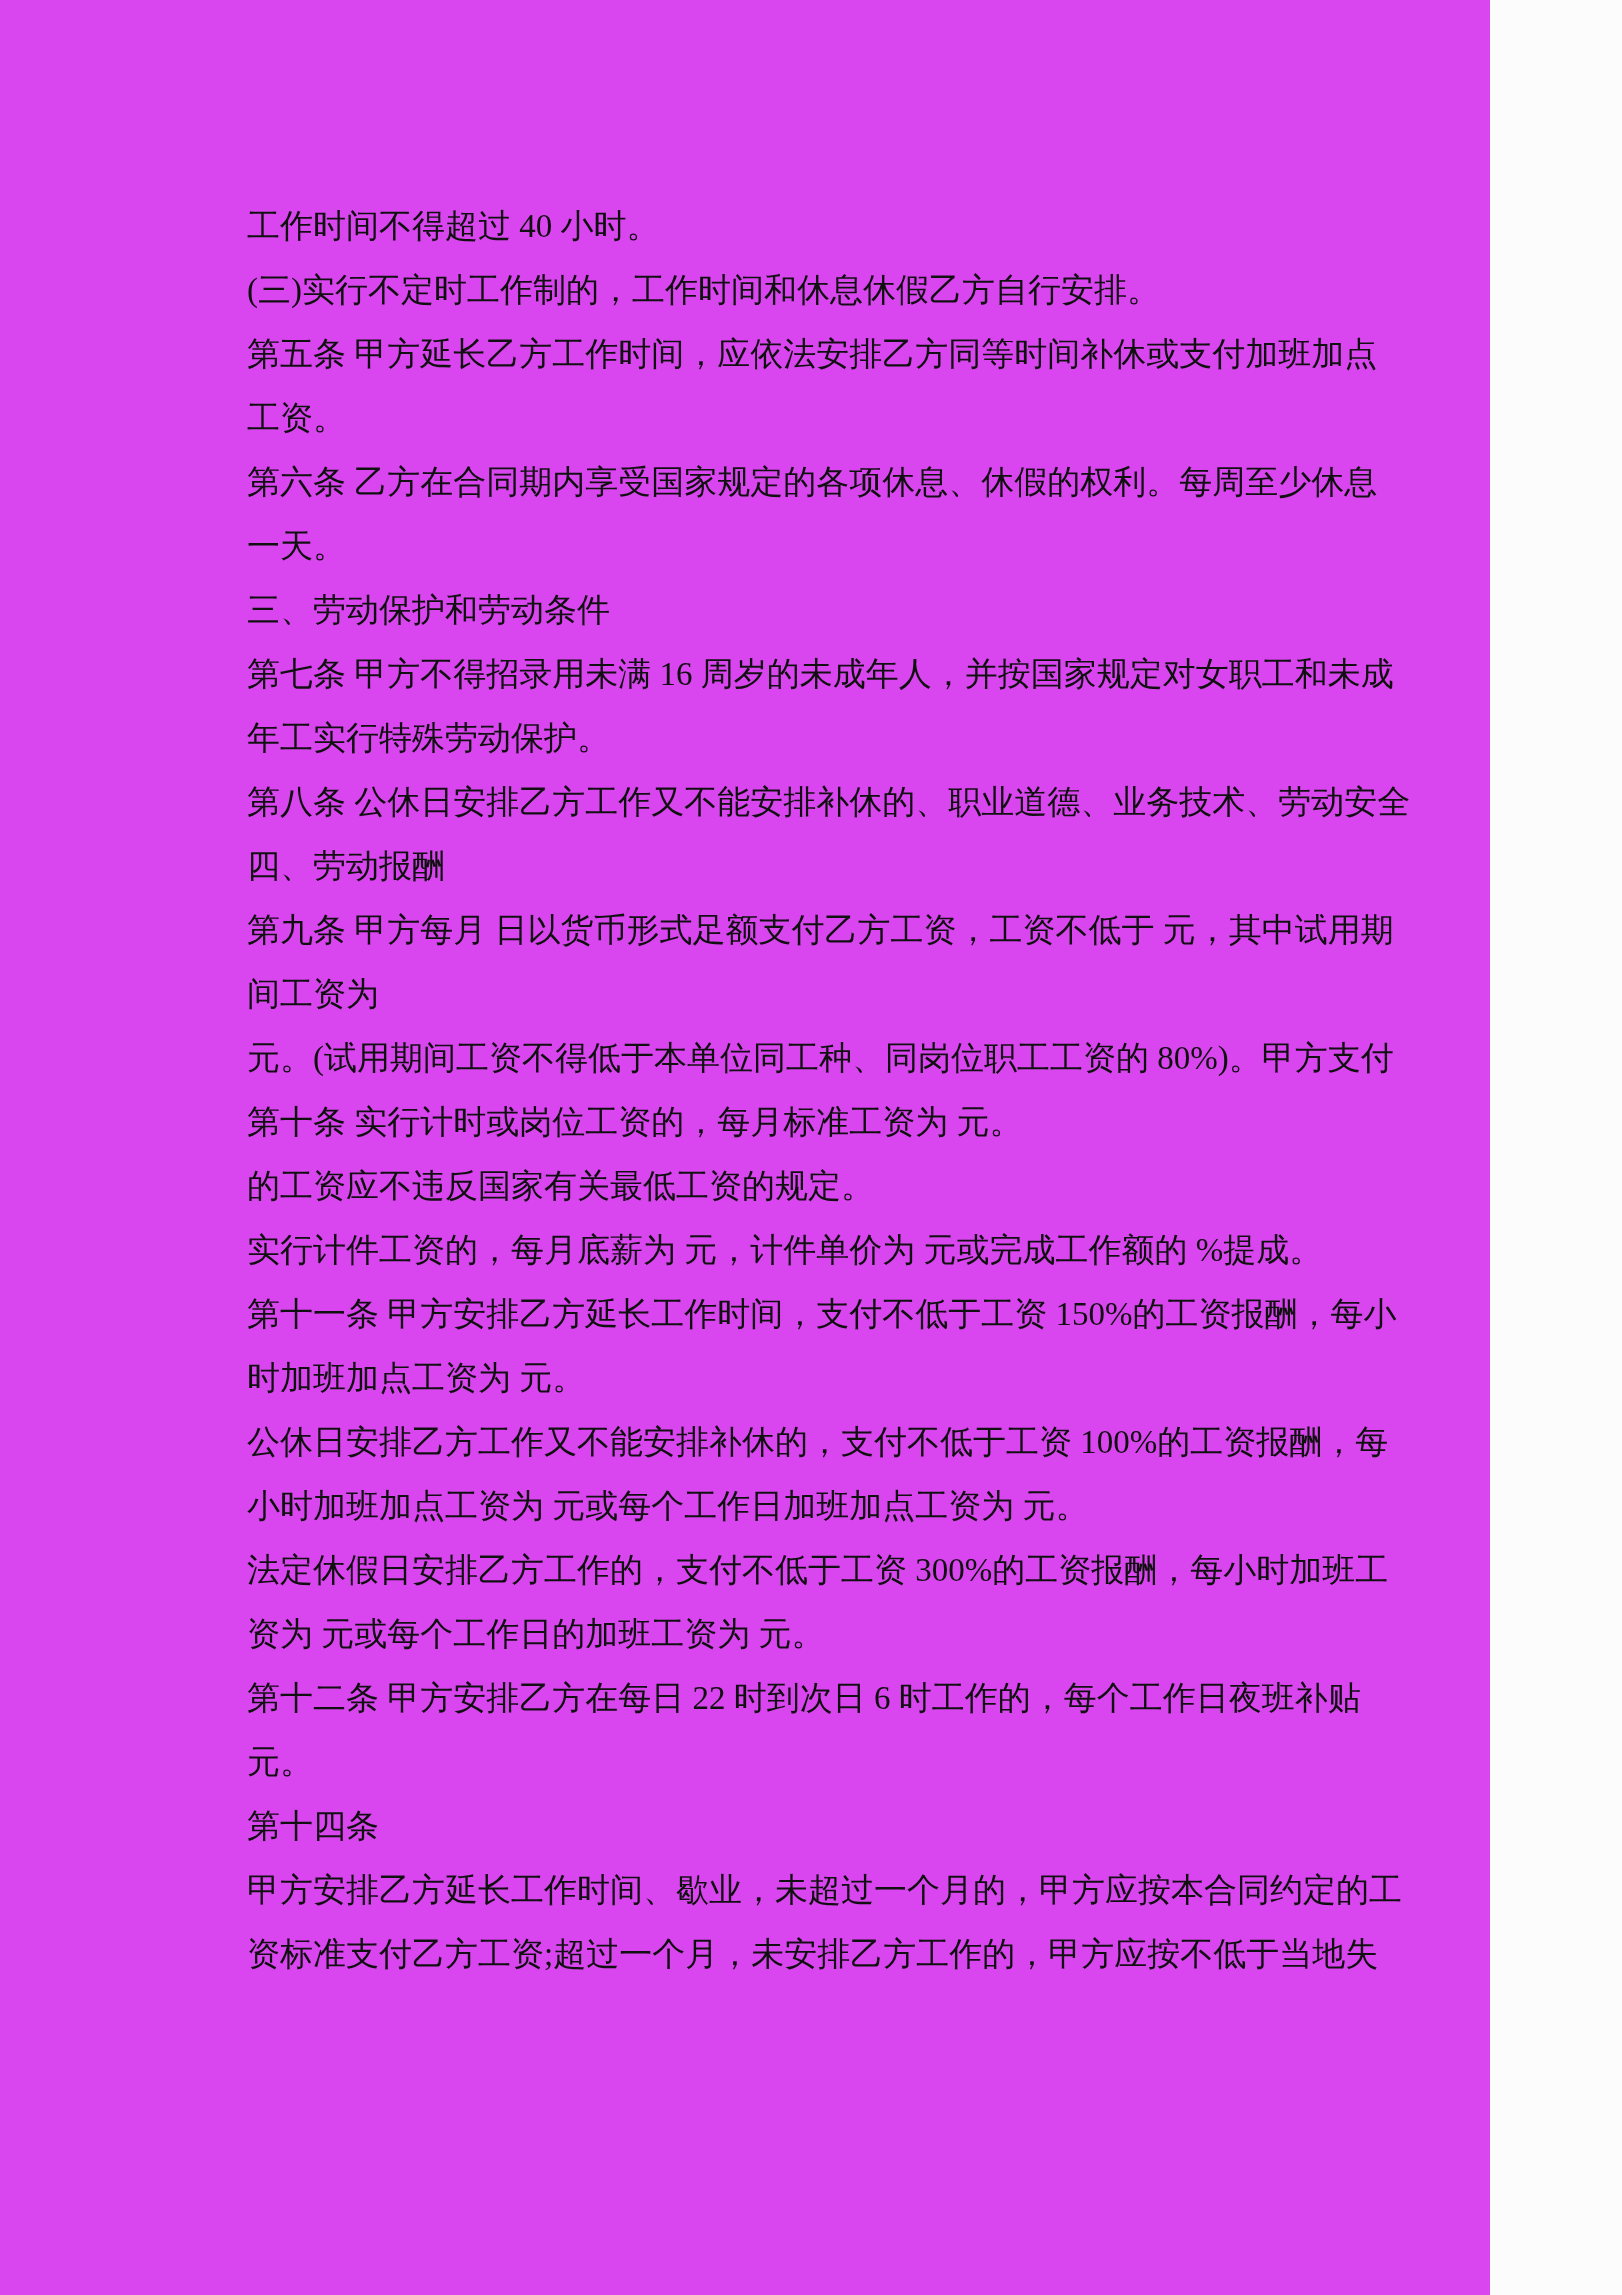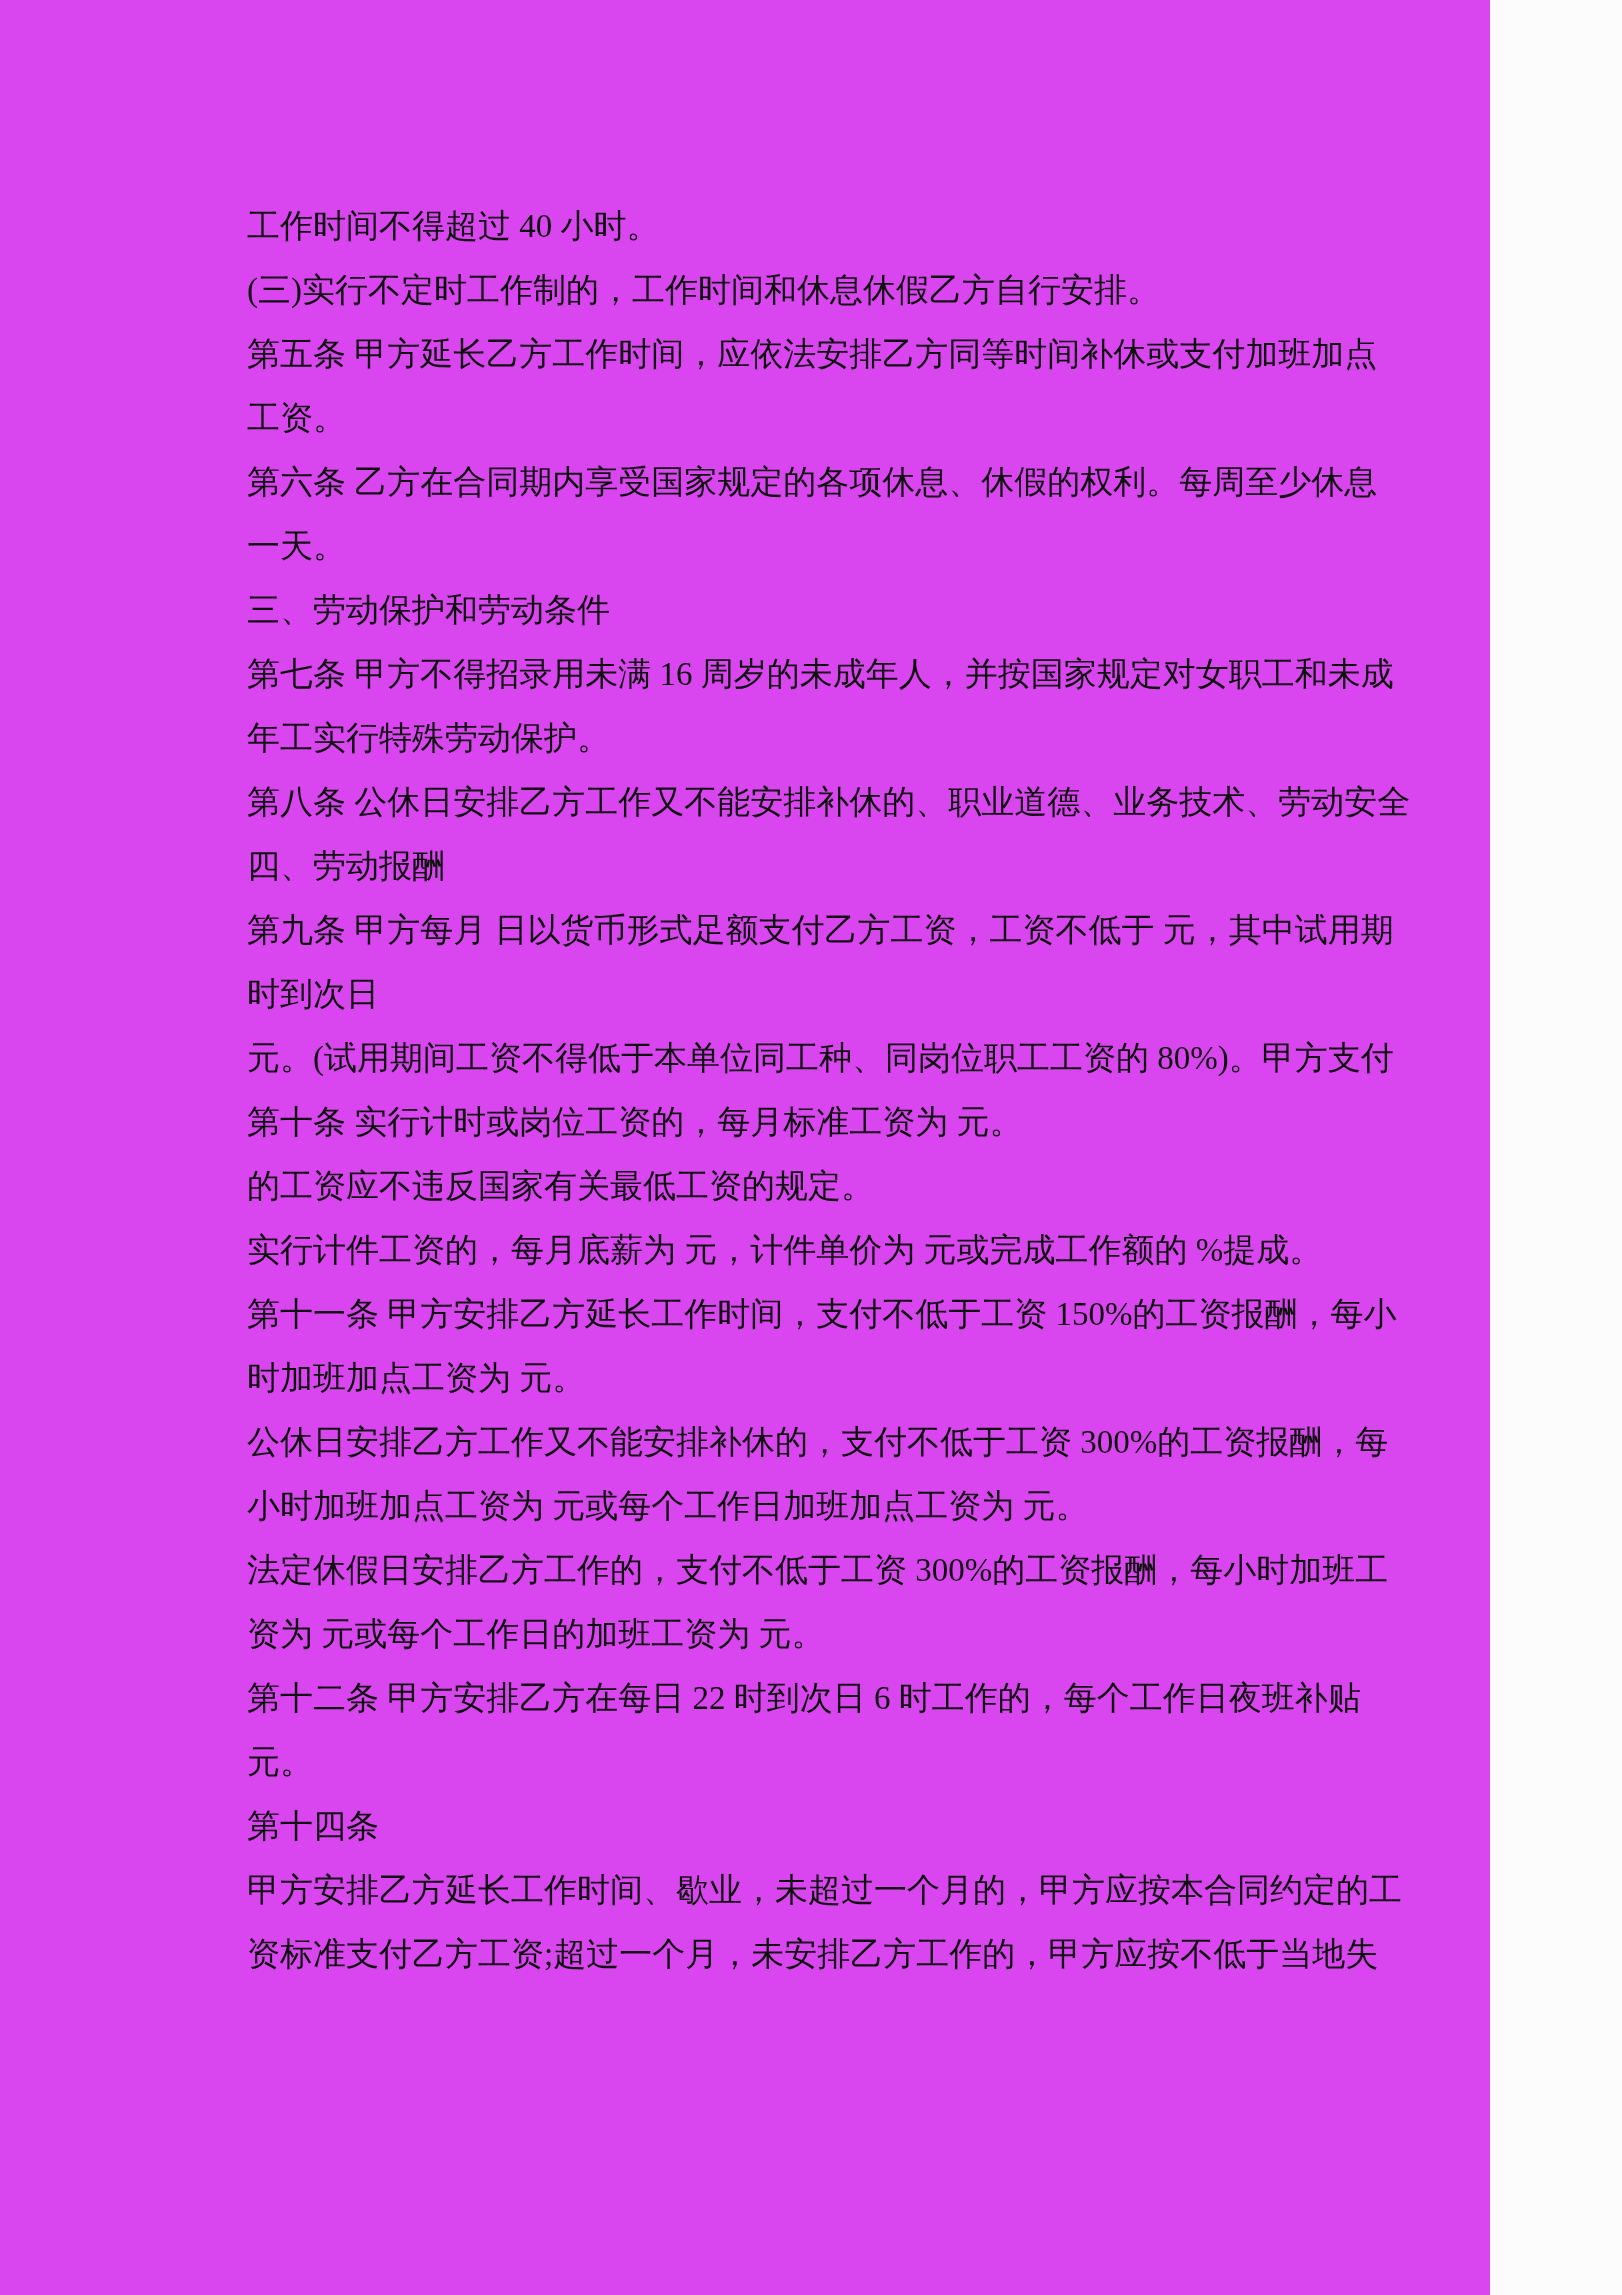--- a/index.html
+++ b/index.html
@@ -43,28 +43,28 @@
       <div class="doc-line">第五条 甲方延长乙方工作时间，应依法安排乙方同等时间补休或支付加班加点</div>
       <div class="doc-line">工资。</div>
       <div class="doc-line">第六条 乙方在合同期内享受国家规定的各项休息、休假的权利。每周至少休息</div>
       <div class="doc-line">一天。</div>
       <div class="doc-line">三、劳动保护和劳动条件</div>
       <div class="doc-line">第七条 甲方不得招录用未满 16 周岁的未成年人，并按国家规定对女职工和未成</div>
       <div class="doc-line">年工实行特殊劳动保护。</div>
       <div class="doc-line">第八条 公休日安排乙方工作又不能安排补休的、职业道德、业务技术、劳动安全</div>
       <div class="doc-line">四、劳动报酬</div>
       <div class="doc-line">第九条 甲方每月 日以货币形式足额支付乙方工资，工资不低于 元，其中试用期</div>
-      <div class="doc-line">时到次日</div>
+      <div class="doc-line">间工资为</div>
       <div class="doc-line">元。(试用期间工资不得低于本单位同工种、同岗位职工工资的 80%)。甲方支付</div>
       <div class="doc-line">第十条 实行计时或岗位工资的，每月标准工资为 元。</div>
       <div class="doc-line">的工资应不违反国家有关最低工资的规定。</div>
       <div class="doc-line">实行计件工资的，每月底薪为 元，计件单价为 元或完成工作额的 %提成。</div>
       <div class="doc-line">第十一条 甲方安排乙方延长工作时间，支付不低于工资 150%的工资报酬，每小</div>
       <div class="doc-line">时加班加点工资为 元。</div>
-      <div class="doc-line">公休日安排乙方工作又不能安排补休的，支付不低于工资 300%的工资报酬，每</div>
+      <div class="doc-line">公休日安排乙方工作又不能安排补休的，支付不低于工资 100%的工资报酬，每</div>
       <div class="doc-line">小时加班加点工资为 元或每个工作日加班加点工资为 元。</div>
       <div class="doc-line">法定休假日安排乙方工作的，支付不低于工资 300%的工资报酬，每小时加班工</div>
       <div class="doc-line">资为 元或每个工作日的加班工资为 元。</div>
       <div class="doc-line">第十二条 甲方安排乙方在每日 22 时到次日 6 时工作的，每个工作日夜班补贴</div>
       <div class="doc-line">元。</div>
       <div class="doc-line">第十四条</div>
       <div class="doc-line">甲方安排乙方延长工作时间、歇业，未超过一个月的，甲方应按本合同约定的工</div>
       <div class="doc-line">资标准支付乙方工资;超过一个月，未安排乙方工作的，甲方应按不低于当地失</div>
     </div>
 </div>

